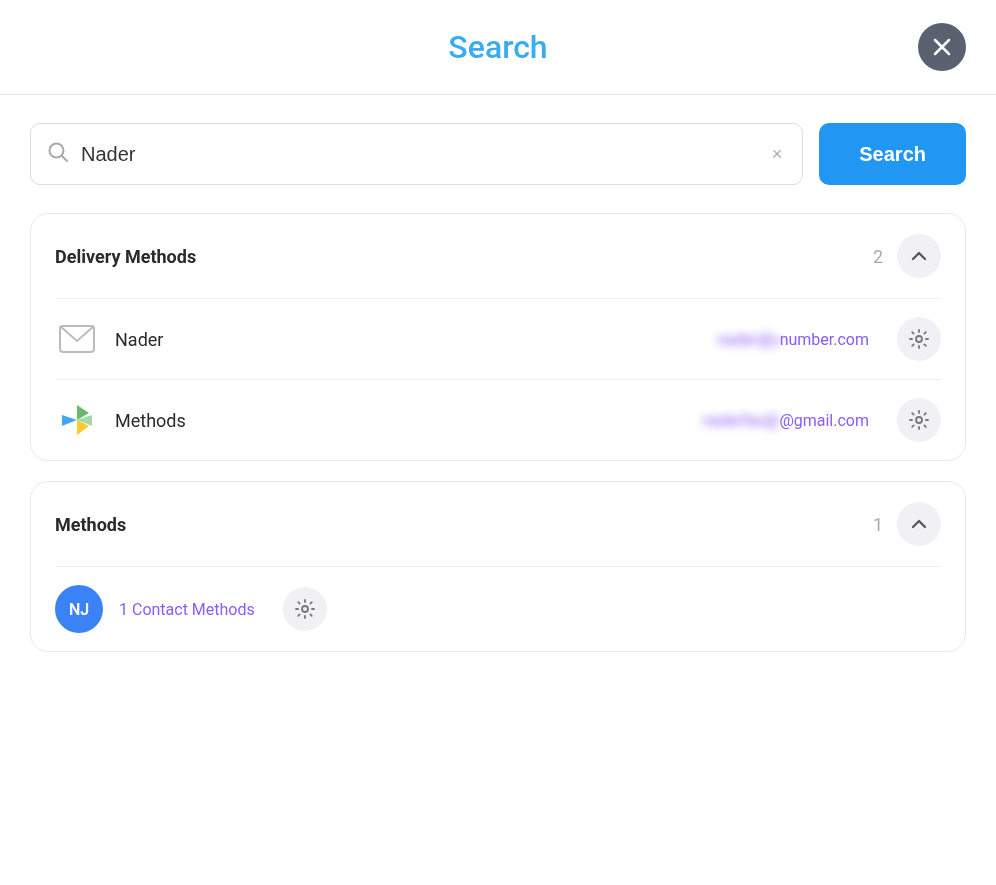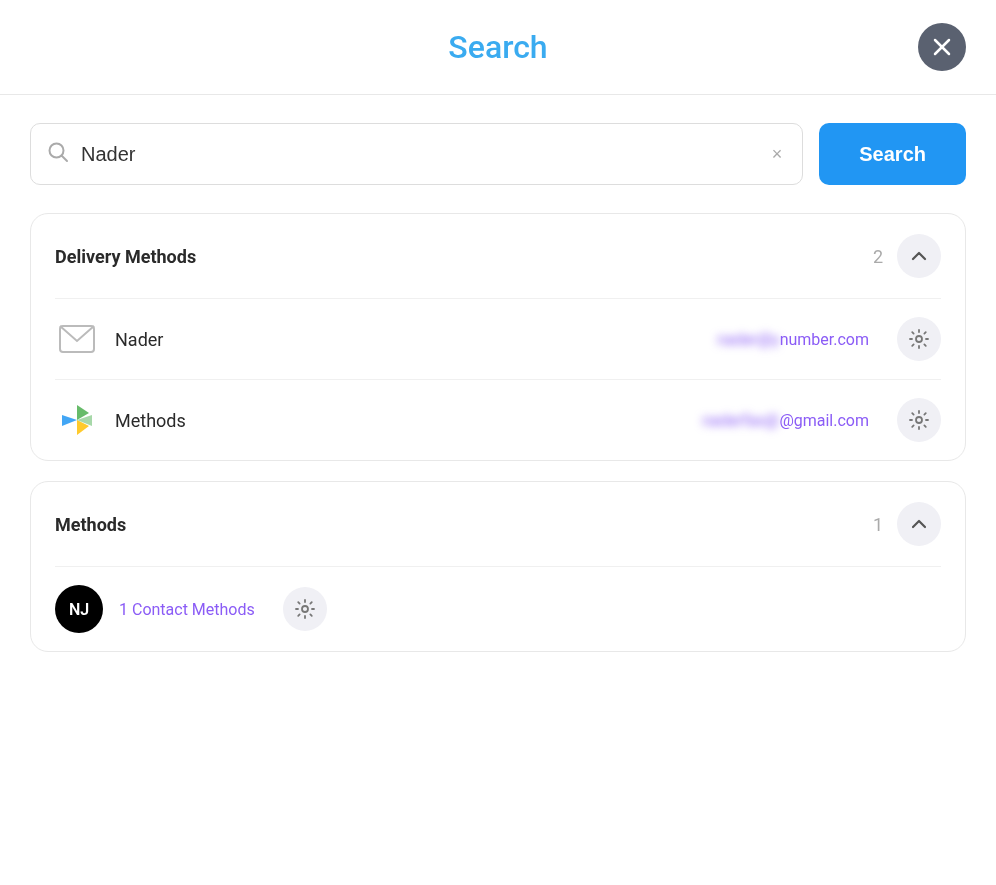--- a/index.html
+++ b/index.html
@@ -208,21 +208,21 @@
     .fax-icon-svg {
       width: 36px;
       height: 36px;
     }
 
     
     .avatar {
       width: 48px;
       height: 48px;
       border-radius: 50%;
-      background: #000000;
+      background: #3b82f6;
       color: #fff;
       display: flex;
       align-items: center;
       justify-content: center;
       font-size: 16px;
       font-weight: 600;
       flex-shrink: 0;
     }
 
     

